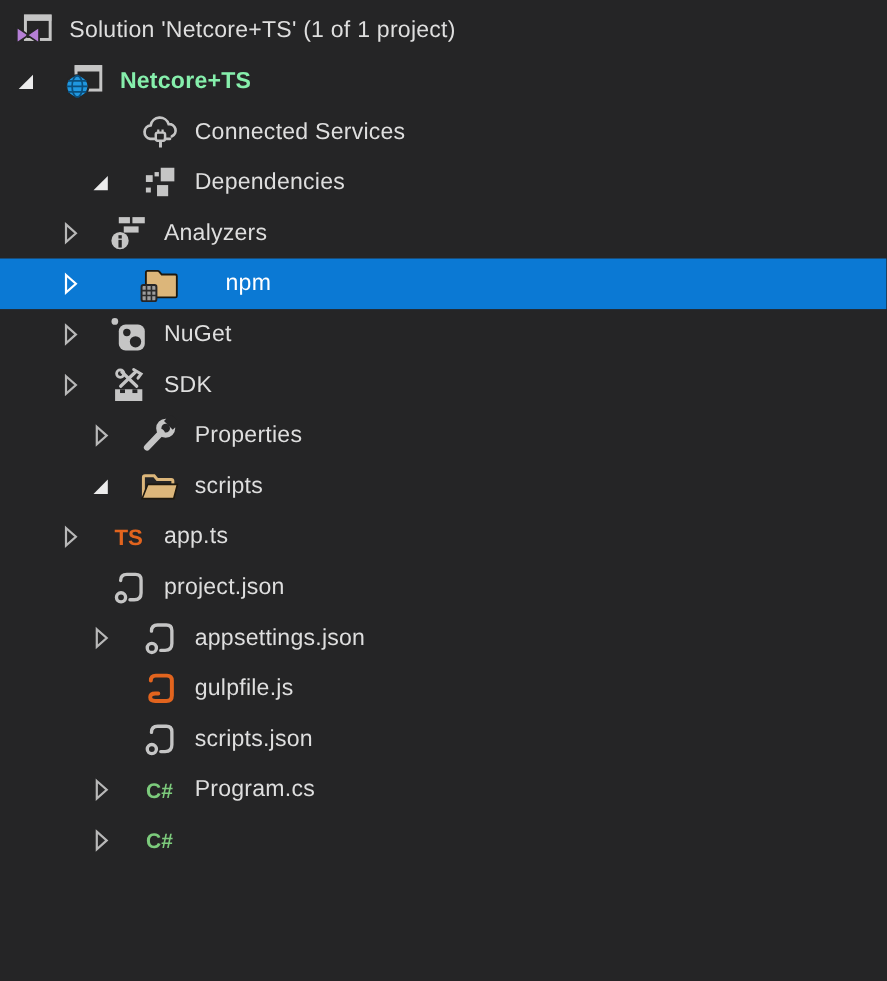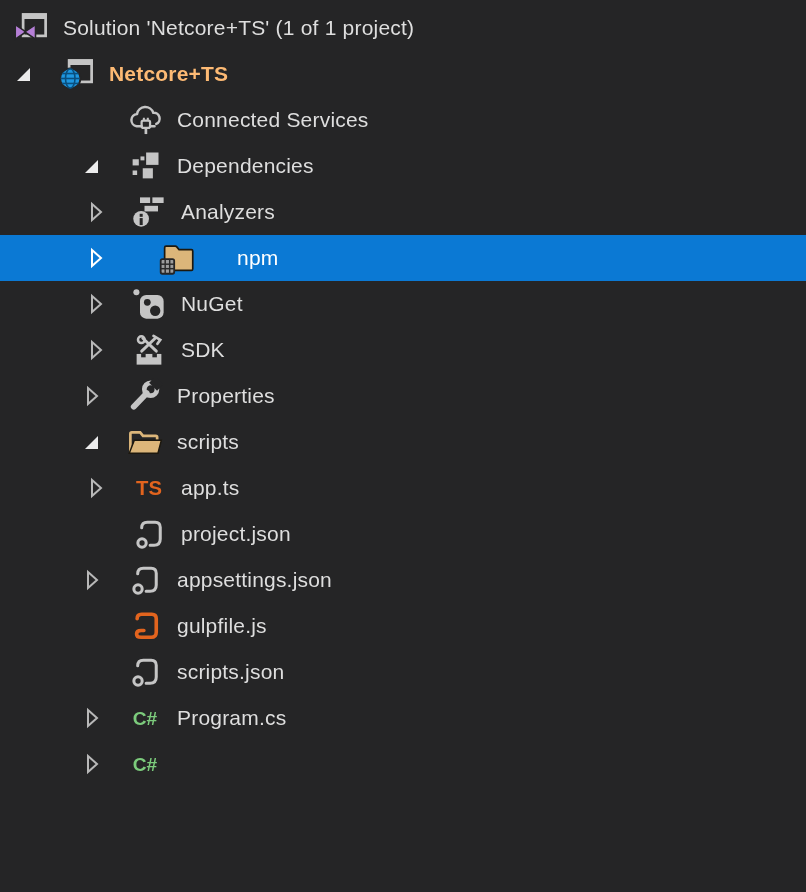--- a/index.html
+++ b/index.html
@@ -9,34 +9,34 @@
     font-family:"Liberation Sans",sans-serif;
     -webkit-font-smoothing:antialiased;
   }
   .tree{padding-top:5px;}
   .row{
     display:flex;align-items:center;height:46px;
     cursor:default;white-space:nowrap;
   }
   .lvl0{padding-left:12px;}
   .lvl1{padding-left:80px;}
-  .lvl2{padding-left:84px;}
+  .lvl2{padding-left:52px;}
   .exp{
     width:46px;min-width:46px;height:46px;
     display:flex;align-items:center;justify-content:flex-start;
   }
   .exp svg{margin-left:2px;}
   .icon{
     width:38px;min-width:38px;height:40px;margin-right:13px;
     display:flex;align-items:center;justify-content:center;
   }
   .label{
     font-size:21px;color:#DEDEDE;letter-spacing:0.2px;
   }
-  .row.bold .label{font-weight:700;color:#fdba74;}
+  .row.bold .label{font-weight:700;color:#86efac;}
   .row.selected{background:#0B79D4;gap:28px;}
   .row.selected .label{color:#FFFFFF;}
   .row.selected .exp path.chev{stroke:#FFFFFF;}
   path.chev{stroke:#B8B8B8;stroke-width:2;fill:none;}
   path.chev-open{fill:#ECECEC;}
 </style>
 </head>
 <body>
 
 <div class="tree">

